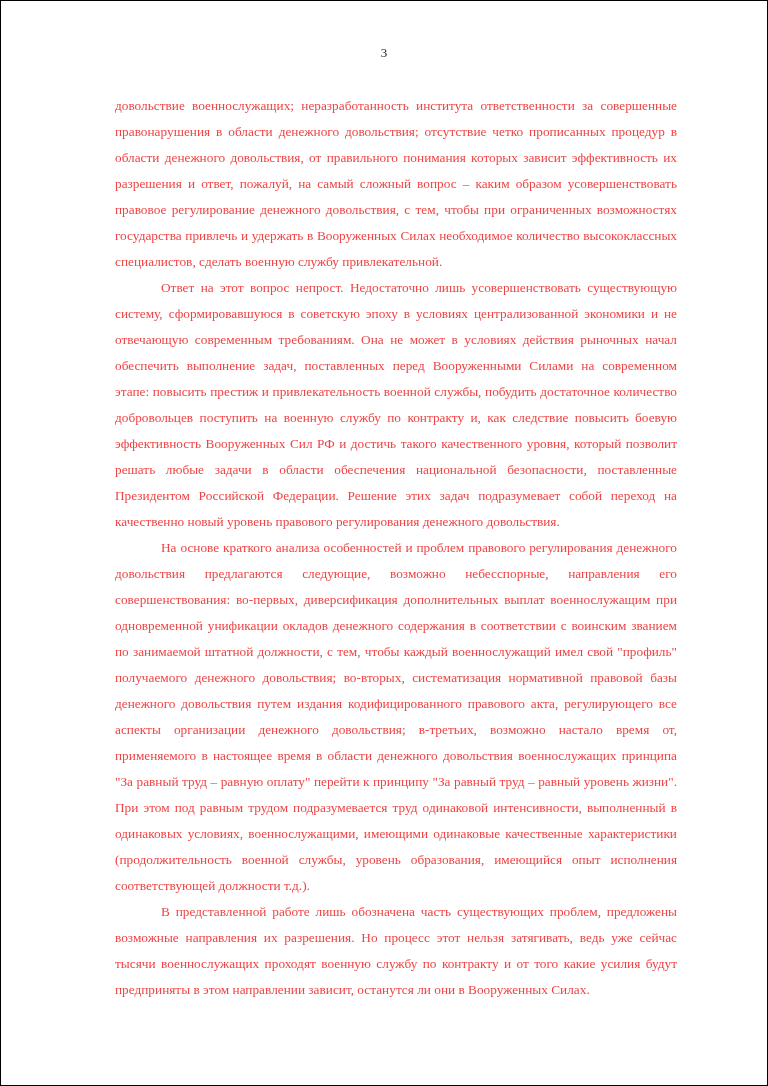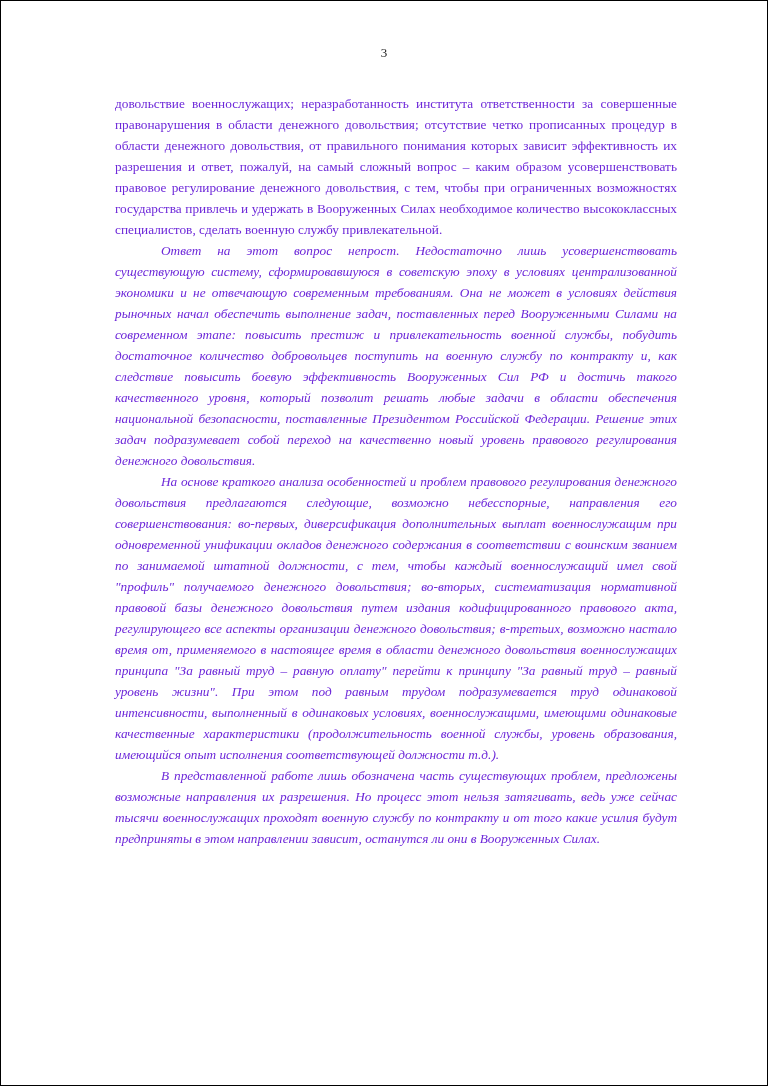--- a/index.html
+++ b/index.html
@@ -27,33 +27,32 @@
     font-size: 13px;
     color: #1a1a1a;
   }
   .content {
     position: absolute;
     top: 92px;
     left: 114px;
     width: 562px;
     font-family: "Liberation Serif", serif;
     font-size: 13.3px;
-    line-height: 21px;
-    color: #6d28d9;
+    line-height: 26px;
+    color: #ef4444;
     text-align: justify;
     text-justify: inter-word;
     hyphens: none;
   }
   .content p {
     margin: 0 0 0 0;
     text-align: justify;
   }
   .content p.indent {
     text-indent: 46px;
-    font-style: italic;
   }
 </style>
 </head>
 <body>
 
 <div class="page">
   <div class="page-number">3</div>
   <div class="content">
     <p>довольствие военнослужащих; неразработанность института ответственности за совершенные правонарушения в области денежного довольствия; отсутствие четко прописанных процедур в области денежного довольствия, от правильного понимания которых зависит эффективность их разрешения и ответ, пожалуй, на самый сложный вопрос – каким образом усовершенствовать правовое регулирование денежного довольствия, с тем, чтобы при ограниченных возможностях государства привлечь и удержать в Вооруженных Силах необходимое количество высококлассных специалистов, сделать военную службу привлекательной.</p>
     <p class="indent">Ответ на этот вопрос непрост. Недостаточно лишь усовершенствовать существующую систему, сформировавшуюся в советскую эпоху в условиях централизованной экономики и не отвечающую современным требованиям. Она не может в условиях действия рыночных начал обеспечить выполнение задач, поставленных перед Вооруженными Силами на современном этапе: повысить престиж и привлекательность военной службы, побудить достаточное количество добровольцев поступить на военную службу по контракту и, как следствие повысить боевую эффективность Вооруженных Сил РФ и достичь такого качественного уровня, который позволит решать любые задачи в области обеспечения национальной безопасности, поставленные Президентом Российской Федерации. Решение этих задач подразумевает собой переход на качественно новый уровень правового регулирования денежного довольствия.</p>

